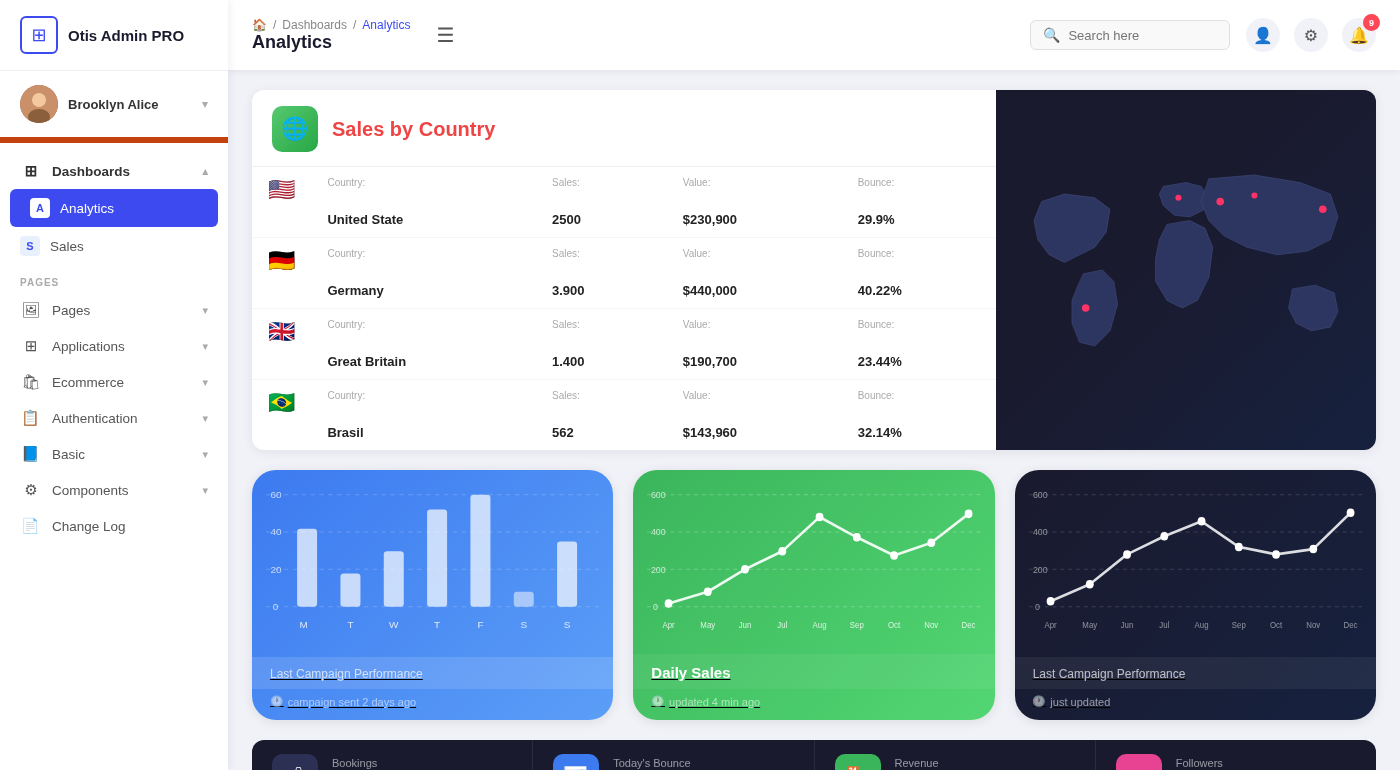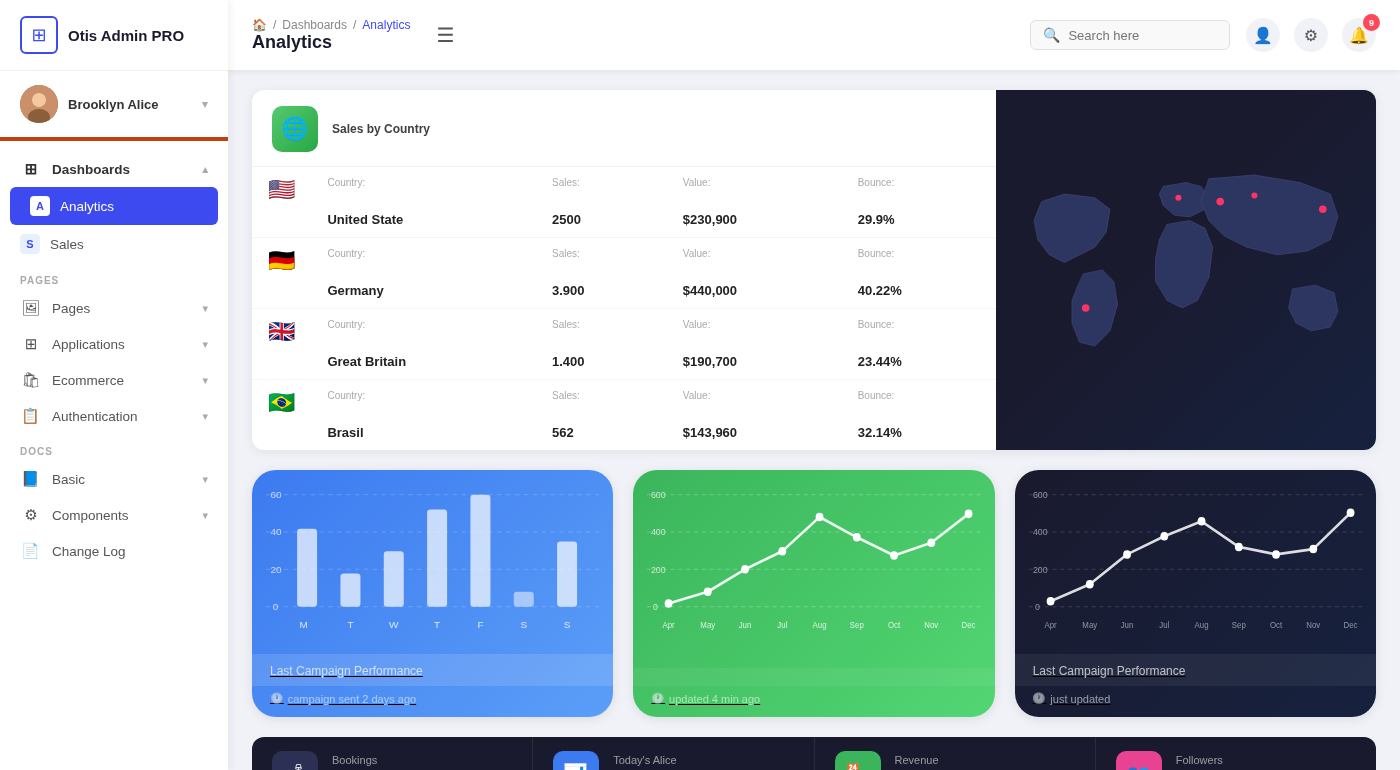--- a/index.html
+++ b/index.html
@@ -27,21 +27,21 @@
       width: 38px; height: 38px;
       border: 2px solid #3c4af0;
       border-radius: 6px;
       display: flex; align-items: center; justify-content: center;
       color: #3c4af0; font-size: 18px;
     }
     .logo-text { font-weight: 700; font-size: 15px; color: #1a1a2e; }
 
     .sidebar-user {
       display: flex; align-items: center; padding: 14px 20px; gap: 10px;
-      border-bottom: 4px solid #c2410c;
+      border-bottom: 6px solid #c2410c;
     }
     .user-avatar {
       width: 38px; height: 38px; border-radius: 50%;
       background: linear-gradient(135deg, #c98a6a, #8b4513);
       display: flex; align-items: center; justify-content: center;
       color: #fff; font-size: 16px; overflow: hidden;
     }
     .user-name { font-size: 13px; font-weight: 600; color: #333; flex: 1; }
     .chevron-icon { color: #aaa; font-size: 12px; }
 
@@ -142,21 +142,21 @@
       display: flex; align-items: center; gap: 14px;
       padding: 16px 20px 14px;
       border-bottom: 1px solid #f0f0f0;
     }
     .globe-icon-wrap {
       width: 46px; height: 46px; border-radius: 10px;
       background: linear-gradient(135deg, #56c96f, #28a745);
       display: flex; align-items: center; justify-content: center;
       color: #fff; font-size: 22px;
     }
-    .sales-card-title { font-size: 12px; font-weight: 700; color: #404040; }
+    .sales-card-title { font-size: 20px; font-weight: 700; color: #ef4444; }
     .sales-table { width: 100%; border-collapse: collapse; }
     .sales-table tr { border-bottom: 1px solid #f5f5f5; }
     .sales-table tr:last-child { border-bottom: none; }
     .sales-table td { padding: 10px 16px; vertical-align: top; }
     .flag-cell { width: 36px; padding-left: 20px; }
     .cell-label { font-size: 10px; color: #aaa; margin-bottom: 2px; }
     .cell-value { font-size: 13px; font-weight: 600; color: #222; margin-top: 24px; }
     .map-section {
       width: 380px;
       background: linear-gradient(135deg, #1a1a2e 40%, #16213e);
@@ -266,21 +266,20 @@
       <span class="nav-icon">🛍</span>
       <span>Ecommerce</span>
       <span class="chevron">▾</span>
     </div>
     <div class="nav-item">
       <span class="nav-icon">📋</span>
       <span>Authentication</span>
       <span class="chevron">▾</span>
     </div>
 
-    <div class="nav-section-label">DOCS</div>
 
     <div class="nav-item">
       <span class="nav-icon">📘</span>
       <span>Basic</span>
       <span class="chevron">▾</span>
     </div>
     <div class="nav-item">
       <span class="nav-icon">⚙</span>
       <span>Components</span>
       <span class="chevron">▾</span>
@@ -515,20 +514,21 @@
             <text x="100" y="135" fill="rgba(255,255,255,0.8)" font-size="8" text-anchor="middle">Jun</text>
             <text x="138" y="135" fill="rgba(255,255,255,0.8)" font-size="8" text-anchor="middle">Jul</text>
             <text x="176" y="135" fill="rgba(255,255,255,0.8)" font-size="8" text-anchor="middle">Aug</text>
             <text x="214" y="135" fill="rgba(255,255,255,0.8)" font-size="8" text-anchor="middle">Sep</text>
             <text x="252" y="135" fill="rgba(255,255,255,0.8)" font-size="8" text-anchor="middle">Oct</text>
             <text x="290" y="135" fill="rgba(255,255,255,0.8)" font-size="8" text-anchor="middle">Nov</text>
             <text x="328" y="135" fill="rgba(255,255,255,0.8)" font-size="8" text-anchor="middle">Dec</text>
           </svg>
         </div>
         <div class="chart-info">
+          <div class="chart-title">Daily Sales</div>
         </div>
         <div class="chart-footer">
           <span>🕐</span>
           <span>updated 4 min ago</span>
         </div>
       </div>
 
       <div class="chart-card dark">
         <div class="chart-area">
           <svg width="100%" height="160" viewBox="0 0 340 150" preserveAspectRatio="none">
@@ -576,21 +576,21 @@
         <div class="stat-item">
     <div class="stat-icon-wrap dark-gray">🛋</div>
     <div>
       <div class="stat-label">Bookings</div>
       <div class="stat-value">281</div>
     </div>
   </div>
         <div class="stat-item">
     <div class="stat-icon-wrap blue">📊</div>
     <div>
-      <div class="stat-label">Today's Alice</div>
+      <div class="stat-label">Today's Bounce</div>
       <div class="stat-value">4,300</div>
     </div>
   </div>
         <div class="stat-item">
     <div class="stat-icon-wrap green">🏪</div>
     <div>
       <div class="stat-label">Revenue</div>
       <div class="stat-value">23k</div>
     </div>
   </div>

